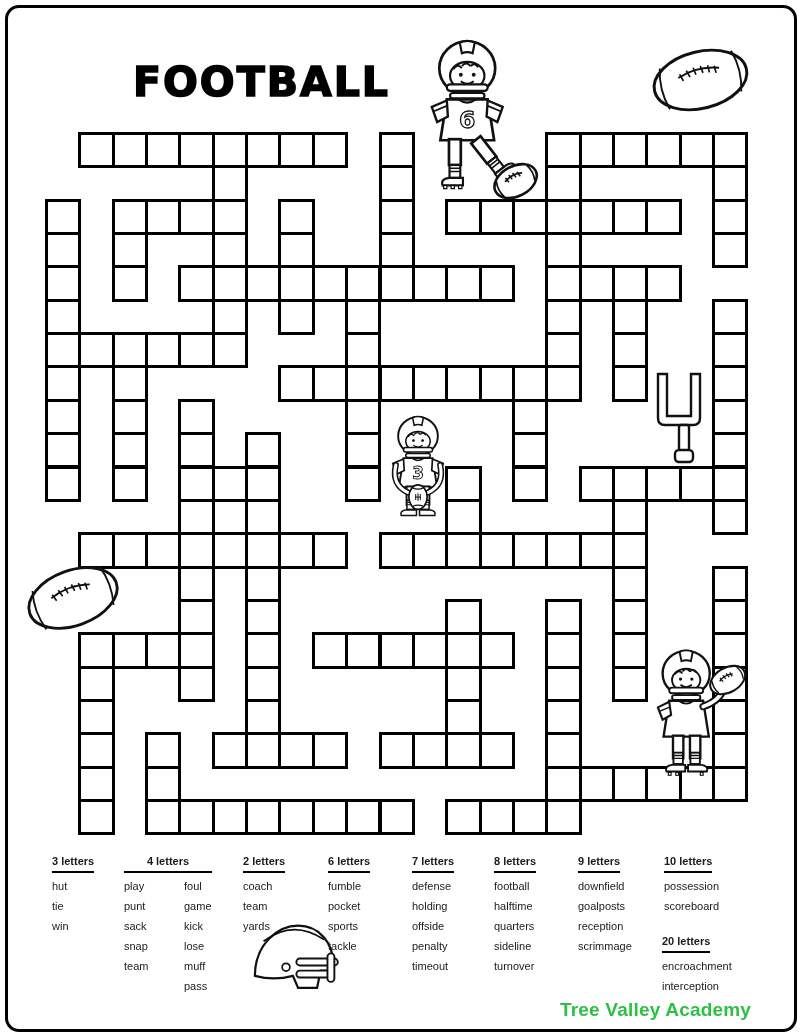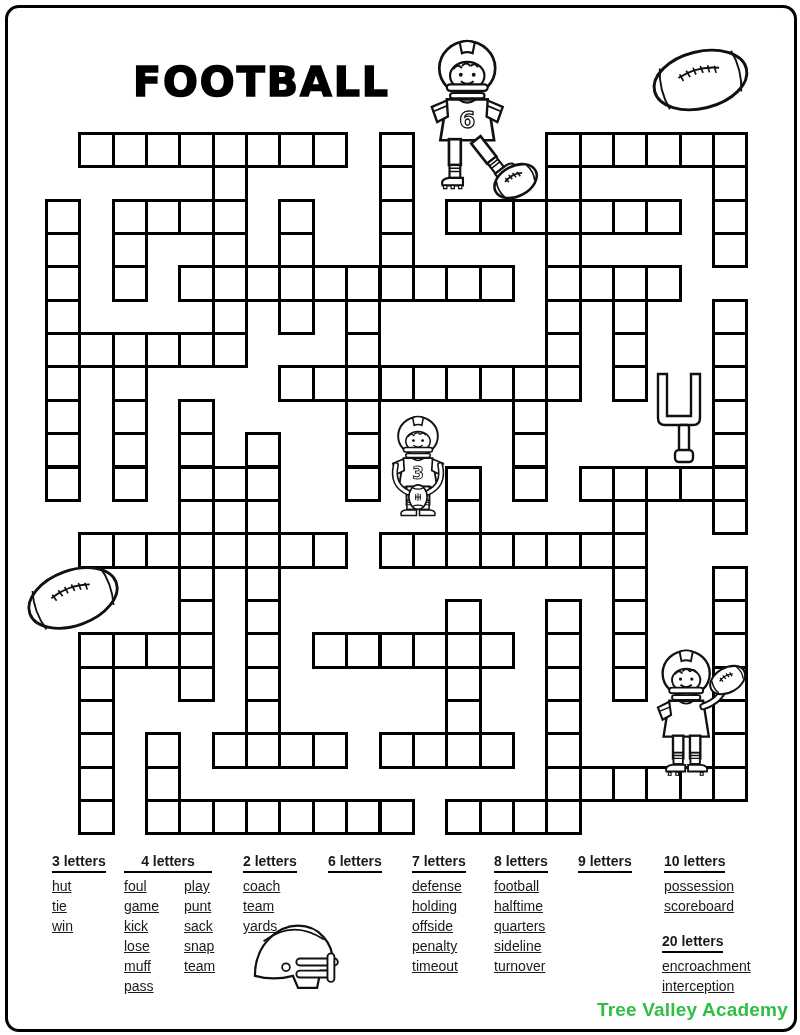--- a/index.html
+++ b/index.html
@@ -13,30 +13,30 @@
   }
   .title{
     position:absolute;left:133px;top:58px;margin:0;
     font-family:"DejaVu Sans",sans-serif;font-weight:bold;font-size:41px;
     letter-spacing:2px;color:#000;-webkit-text-stroke:1.6px #000;
   }
   .cell{
     position:absolute;box-sizing:border-box;background:#fff;border:3px solid #000;
   }
   .gfx{position:absolute;}
-  .word-group{position:absolute;font-size:14px;line-height:20px;text-decoration:underline;}
+  .word-group{position:absolute;font-size:11px;line-height:20px;}
   .wg-header{
     display:inline-block;font-weight:bold;border-bottom:2px solid #000;
     padding-bottom:0px;margin-bottom:3px;white-space:nowrap;
   }
   .wg-cols{display:flex;}
   .wg-col{width:60px;}
   .word{white-space:nowrap;}
   .brand{
-    position:absolute;left:560px;top:999px;width:228px;text-align:right;
+    position:absolute;left:560px;top:999px;width:228px;text-align:left;
     font-weight:bold;font-size:19px;letter-spacing:0.2px;
   }
 </style>
 </head>
 <body>
 
 <div class="page">
   <div class="page-border"></div>
 
   <h1 class="title">FOOTBALL</h1>
@@ -400,62 +400,76 @@
   <div id="wordlist">
       <div class="word-group" style="left: 52px; top: 851px;"><div class="wg-header">3 letters</div><div class="wg-cols">
           <div class="wg-col">
             <div class="word">hut</div>
             <div class="word">tie</div>
             <div class="word">win</div>
           </div>
         </div></div>
       <div class="word-group" style="left: 124px; top: 851px;"><div class="wg-header" style="min-width: 88px; text-align: center;">4 letters</div><div class="wg-cols">
           <div class="wg-col">
+            <div class="word">play</div>
+            <div class="word">punt</div>
+            <div class="word">sack</div>
+            <div class="word">snap</div>
+            <div class="word">team</div>
+          </div>
+          <div class="wg-col">
             <div class="word">foul</div>
             <div class="word">game</div>
             <div class="word">kick</div>
             <div class="word">lose</div>
             <div class="word">muff</div>
             <div class="word">pass</div>
           </div>
-          <div class="wg-col">
-            <div class="word">play</div>
-            <div class="word">punt</div>
-            <div class="word">sack</div>
-            <div class="word">snap</div>
-            <div class="word">team</div>
-          </div>
         </div></div>
       <div class="word-group" style="left: 243px; top: 851px;"><div class="wg-header">2 letters</div><div class="wg-cols">
           <div class="wg-col">
             <div class="word">coach</div>
             <div class="word">team</div>
             <div class="word">yards</div>
           </div>
         </div></div>
-      <div class="word-group" style="left: 328px; top: 851px;"><div class="wg-header">6 letters</div></div>
+      <div class="word-group" style="left: 328px; top: 851px;"><div class="wg-header">6 letters</div><div class="wg-cols">
+          <div class="wg-col">
+            <div class="word">fumble</div>
+            <div class="word">pocket</div>
+            <div class="word">sports</div>
+            <div class="word">tackle</div>
+          </div>
+        </div></div>
       <div class="word-group" style="left: 412px; top: 851px;"><div class="wg-header">7 letters</div><div class="wg-cols">
           <div class="wg-col">
             <div class="word">defense</div>
             <div class="word">holding</div>
             <div class="word">offside</div>
             <div class="word">penalty</div>
             <div class="word">timeout</div>
           </div>
         </div></div>
       <div class="word-group" style="left: 494px; top: 851px;"><div class="wg-header">8 letters</div><div class="wg-cols">
           <div class="wg-col">
             <div class="word">football</div>
             <div class="word">halftime</div>
             <div class="word">quarters</div>
             <div class="word">sideline</div>
             <div class="word">turnover</div>
           </div>
         </div></div>
-      <div class="word-group" style="left: 578px; top: 851px;"><div class="wg-header">9 letters</div></div>
+      <div class="word-group" style="left: 578px; top: 851px;"><div class="wg-header">9 letters</div><div class="wg-cols">
+          <div class="wg-col">
+            <div class="word">downfield</div>
+            <div class="word">goalposts</div>
+            <div class="word">reception</div>
+            <div class="word">scrimmage</div>
+          </div>
+        </div></div>
       <div class="word-group" style="left: 664px; top: 851px;"><div class="wg-header">10 letters</div><div class="wg-cols">
           <div class="wg-col">
             <div class="word">possession</div>
             <div class="word">scoreboard</div>
           </div>
         </div></div>
       <div class="word-group" style="left: 662px; top: 931px;"><div class="wg-header">20 letters</div><div class="wg-cols">
           <div class="wg-col">
             <div class="word">encroachment</div>
             <div class="word">interception</div>

